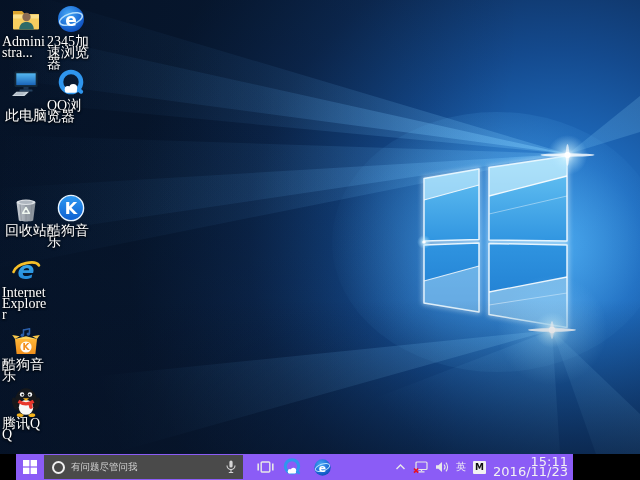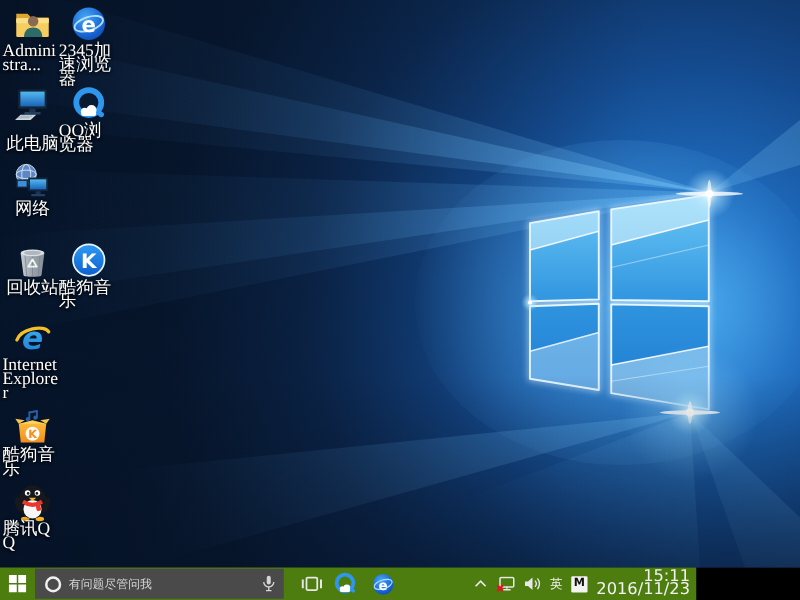--- a/index.html
+++ b/index.html
@@ -15,21 +15,21 @@
   .icon-cell { position:absolute; width:48px; display:flex; flex-direction:column; align-items:center; cursor:default; }
   .icon-art { width:30px; height:30px; margin-bottom:2px; flex:none; }
   .icon-art.big { width:34px; height:34px; margin-bottom:0; }
   .icon-label {
     font-size:14px; line-height:11px; color:#ffffff; 
     text-shadow:0 1px 2px rgba(0,0,0,.95), 0 0 3px rgba(0,0,0,.7);
     word-break:break-all; max-width:48px;font-family:Liberation Serif, serif;
   }
 
   
-  .taskbar { position:absolute; left:0; bottom:0; width:557px; height:26px; background:#4d7c0f; z-index:5; }
+  .taskbar { position:absolute; left:16px; bottom:0; width:557px; height:26px; background:#8b5cf6; z-index:5; }
   .start-btn { position:absolute; left:0; top:0; width:28px; height:26px; display:flex; align-items:center; justify-content:center; }
   .search-box { position:absolute; left:28px; top:1px; width:199px; height:24px; background:#4a4a4a; display:flex; align-items:center; }
   .cortana-ring { width:13px; height:13px; border:2px solid #f0f0f0; border-radius:50%; margin-left:8px; flex:none; }
   .search-placeholder { color:#d6d6d6; font-size:9.5px; margin-left:6px; white-space:nowrap; flex:1; }
   .mic { margin-right:7px; flex:none; display:flex; }
   .tb-app { position:absolute; top:0; height:26px; display:flex; align-items:center; justify-content:center; }
   .tray { position:absolute; right:2px; top:0; height:26px; display:flex; align-items:center; gap:3px; }
   .tray-item { display:flex; align-items:center; justify-content:center; height:26px; padding:0 2px; }
   .ime-lang { color:#f2f2f2; font-size:10px; }
   .ime-mode { width:13px; height:13px; background:#f2f2f2; color:#111; font-size:9px; font-weight:bold;
@@ -178,37 +178,20 @@
         <rect x="3.5" y="3.5" width="23" height="15.5" rx="1.2" fill="#122739"></rect>
         <rect x="5.3" y="5.3" width="19.4" height="11.8" fill="url(#scr)"></rect>
         <rect x="12.5" y="19" width="5" height="2.6" fill="#1c3450"></rect>
         <rect x="8.5" y="21.6" width="13" height="2" rx=".6" fill="#24405e"></rect>
         <path d="M1,28 L5.5,23.8 h12.5 l-4.5,4.2 z" fill="#cdd6de"></path>
         <path d="M3.5,26.2 h9 M5.5,24.9 h9" stroke="#9aa7b3" stroke-width=".8"></path>
       </svg>
       <div class="icon-label">此电脑</div>
     </div>
 
-    <div class="icon-cell" style="left:2px; top:130px;">
-      <svg class="icon-art" viewBox="0 0 30 30">
-        <circle cx="10" cy="9.5" r="8" fill="#5c86c4"></circle>
-        <g stroke="#dfe9f5" stroke-width=".8" fill="none" opacity=".9">
-          <circle cx="10" cy="9.5" r="8"></circle>
-          <ellipse cx="10" cy="9.5" rx="3.6" ry="8"></ellipse>
-          <ellipse cx="10" cy="9.5" rx="8" ry="3.4"></ellipse>
-        </g>
-        <rect x="2" y="13.5" width="9.5" height="7" rx=".8" fill="#122739"></rect>
-        <rect x="3.2" y="14.7" width="7.1" height="4.6" fill="#3c8fd8"></rect>
-        <rect x="11.5" y="12" width="16" height="11" rx="1" fill="#122739"></rect>
-        <rect x="13" y="13.5" width="13" height="8" fill="url(#scr)"></rect>
-        <rect x="17.5" y="23" width="4" height="2.2" fill="#1c3450"></rect>
-        <rect x="14" y="25.2" width="11" height="1.8" rx=".5" fill="#24405e"></rect>
-      </svg>
-      <div class="icon-label">网络</div>
-    </div>
 
     <div class="icon-cell" style="left:2px; top:193px;">
       <svg class="icon-art" viewBox="0 0 30 30">
         <defs>
             <linearGradient id="binG" x1="0" y1="0" x2="1" y2="0">
           <stop offset="0%" stop-color="#c6ccd3"></stop>
               <stop offset="50%" stop-color="#9aa2ab"></stop>
               <stop offset="100%" stop-color="#878f98"></stop>
         </linearGradient>
           </defs>

